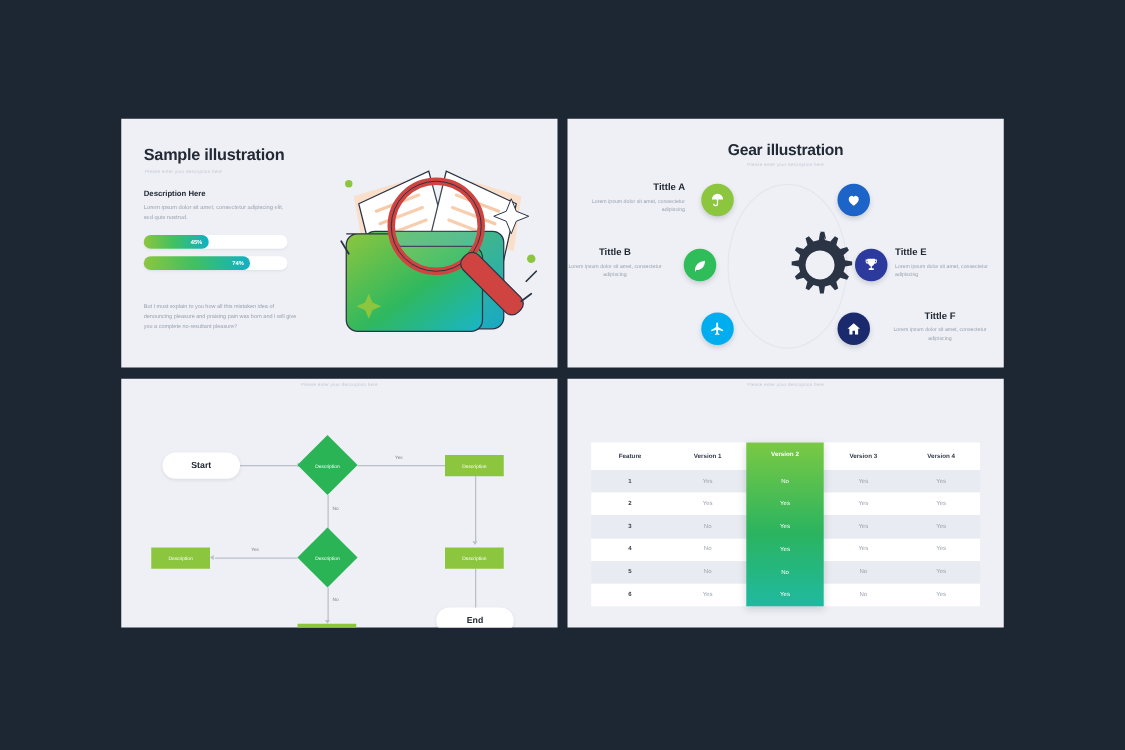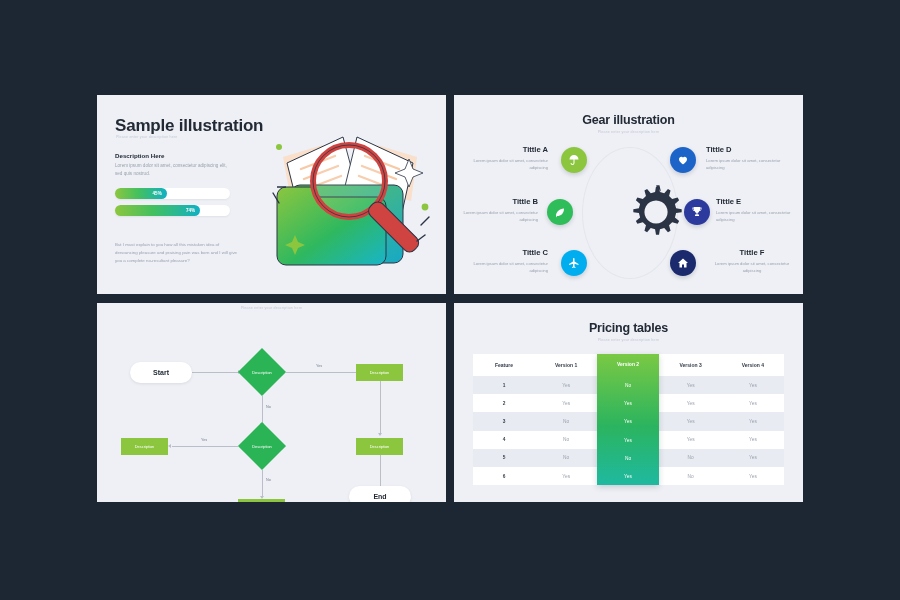--- a/index.html
+++ b/index.html
@@ -13,21 +13,21 @@
     gap:9px 8px;
   }
   .panel{background:#eef0f5;position:relative;overflow:hidden;}
 
   
   .p-title{font-size:12.5px;font-weight:bold;color:#222a35;letter-spacing:-.2px;}
   .p-sub{font-size:3.6px;color:#c3c8d4;letter-spacing:.2px;margin-top:3px;}
   .centered{text-align:center;}
 
   
-  #p1 .p-title{position:absolute;left:18px;top:21px;font-size:17px;}
+  #p1 .p-title{position:absolute;left:18px;top:21px;font-size:13px;}
   #p1 .p-sub{position:absolute;left:19px;top:37px;}
   .desc-h{position:absolute;left:18px;top:57px;font-size:6.2px;font-weight:bold;color:#222a35;}
   .desc-b{position:absolute;left:18px;top:67px;width:118px;font-size:4.6px;line-height:1.75;color:#9aa1ae;}
   .bars{position:absolute;left:18px;top:93px;width:115px;}
   .bar-track{height:11px;border-radius:6px;background:#fff;margin-bottom:6px;position:relative;
              box-shadow:0 1px 2px rgba(30,40,60,.07);}
   .bar-fill{position:absolute;left:0;top:0;bottom:0;border-radius:6px;
             background:linear-gradient(90deg,#8cc63f 0%,#43c05f 45%,#11b0c4 100%);
             display:flex;align-items:center;justify-content:flex-end;padding-right:5px;box-sizing:border-box;}
   .bar-val{font-size:4.6px;font-weight:bold;color:#fff;}
@@ -203,30 +203,22 @@
       <div class="bub" style="left:216px;top:113px;background:#1a2a6c;">
         <svg viewBox="0 0 24 24">
             <path d="M12 3 2 12h3v9h5v-6h4v6h5v-9h3z"></path>
           </svg>
       </div>
 
       <div class="lab L" style="left:2px;top:8px;">
         <div class="t">Tittle A</div>
         <div class="d">Lorem ipsum dolor sit amet, consectetur adipiscing</div>
       </div>
-      <div class="lab L" style="left:-8px;top:60px;">
+      <div class="lab L" style="left:-8px;top:60px;text-align:center;">
         <div class="t">Tittle B</div>
-        <div class="d">Lorem ipsum dolor sit amet, consectetur adipiscing</div>
-      </div>
-      <div class="lab L" style="left:2px;top:111px;">
-        <div class="t">Tittle C</div>
-        <div class="d">Lorem ipsum dolor sit amet, consectetur adipiscing</div>
-      </div>
-      <div class="lab R" style="left:252px;top:8px;">
-        <div class="t">Tittle D</div>
         <div class="d">Lorem ipsum dolor sit amet, consectetur adipiscing</div>
       </div>
       <div class="lab R" style="left:262px;top:60px;">
         <div class="t">Tittle E</div>
         <div class="d">Lorem ipsum dolor sit amet, consectetur adipiscing</div>
       </div>
       <div class="lab R" style="left:252px;top:111px;text-align:center;">
         <div class="t">Tittle F</div>
         <div class="d">Lorem ipsum dolor sit amet, consectetur adipiscing</div>
       </div>
@@ -277,21 +269,20 @@
       </div>
 
       <div class="node rect" style="left:259px;top:17px;">Description</div>
       <div class="node rect" style="left:259px;top:91px;">Description</div>
       <div class="node rect" style="left:24px;top:91px;">Description</div>
       <div class="node rect" style="left:141px;top:152px;">Description</div>
     </div>
   </div>
 
   <div class="panel" id="p4">
-    <div class="p-title centered">Pricing tables</div>
     <div class="p-sub centered">Please enter your description here</div>
 
     <div class="ptab">
       <div class="prow head zebra-a">
         <div class="pcell feat">Feature</div>
         <div class="pcell">Version 1</div>
         <div class="pcell" style="visibility:hidden;">Version 2</div>
         <div class="pcell">Version 3</div>
         <div class="pcell">Version 4</div>
       </div>

